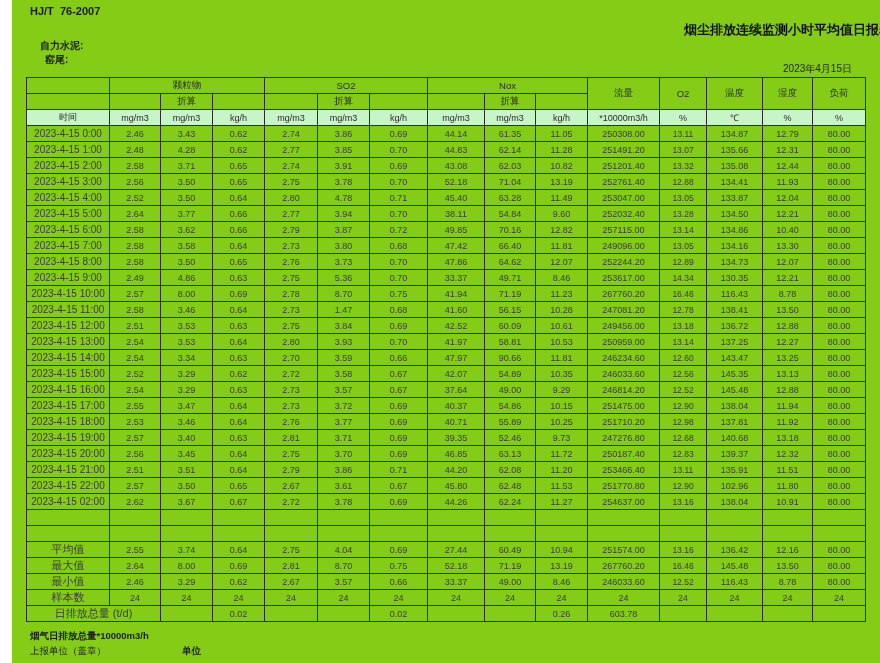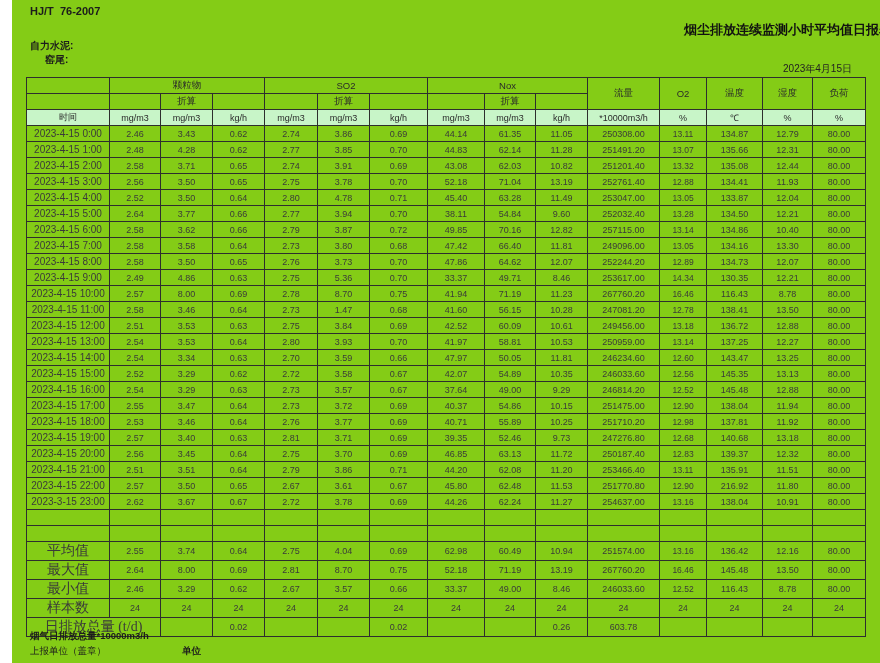--- a/index.html
+++ b/index.html
@@ -5,41 +5,41 @@
   html,body { margin:0; padding:0; background:#ffffff; }
   .page {
     position:relative; width:880px; height:663px; overflow:hidden;
     background:#84cc16; color:#2f2f2f;
     font-family:"Liberation Sans", sans-serif;
     margin-left:12px;
   }
   .abs { position:absolute; white-space:pre; }
   #std-code   { left:18px;  top:5px;  font-size:11px; font-weight:bold; color:#1c1c1c; }
   #title      { left:0; right:0; top:21px; text-align:right; font-size:13px; font-weight:bold; color:#111; }
-  #company    { left:18px;  top:39px; font-size:10px; font-weight:bold; color:#1c1c1c; }
+  #company    { left:28px;  top:39px; font-size:10px; font-weight:bold; color:#1c1c1c; }
   #location   { left:33px;  top:53px; font-size:10px; font-weight:bold; color:#1c1c1c; }
   #date       { right:40px; top:62px; font-size:10px; color:#222; }
 
   #report-table {
     position:absolute; left:14px; top:77px; width:839px;
     border-collapse:collapse; table-layout:fixed; font-size:9px;
   }
   #report-table td {
     border:1px solid #2e2e2e; text-align:center; vertical-align:middle;
     padding:0; height:15px; overflow:hidden; white-space:nowrap; color:#3a3a3a;
   }
   #report-table thead td { color:#2a2a2a; }
   tr.h1 td { height:18px; font-size:9.5px; }
   tr.h2 td { height:17px; font-size:9.5px; }
   tr.h3 td { height:16px; background:#c8f5c8; font-size:9px; }
   td.time-cell  { font-size:10px; }
   td.o2-col { padding-top:5px; height:10px; font-size:8.5px; color:#6b6b6b; }
   tr.spacer-row td { height:13px; }
   tr.gap-row td { border:none; height:7px; }
-  td.label-cell { font-size:14px; color:#222;font-family:Liberation Serif, serif; }
+  td.label-cell { font-size:11px; color:#222; }
   tr.total-row td.label-cell { text-align:left; padding-left:3px; }
 
   #flue-note   { left:18px;  top:630px; font-size:9.5px; font-weight:bold; color:#1c1c1c; }
   #report-unit { left:18px;  top:645px; font-size:9.5px; font-weight:normal; color:#1c1c1c; }
   #unit-label  { left:170px; top:645px; font-size:9.5px; font-weight:bold; color:#1c1c1c; }
 </style>
 </head>
 <body>
 
 <div class="page">
@@ -351,21 +351,21 @@
         </tr>
         <tr>
           <td class="time-cell">2023-4-15 14:00</td>
           <td>2.54</td>
           <td>3.34</td>
           <td>0.63</td>
           <td>2.70</td>
           <td>3.59</td>
           <td>0.66</td>
           <td>47.97</td>
-          <td>50.05</td>
+          <td>90.66</td>
           <td>11.81</td>
           <td>246234.60</td>
           <td class="o2-col">12.60</td>
           <td>143.47</td>
           <td>13.25</td>
           <td>80.00</td>
         </tr>
         <tr>
           <td class="time-cell">2023-4-15 15:00</td>
           <td>2.52</td>
@@ -491,26 +491,26 @@
           <td>3.50</td>
           <td>0.65</td>
           <td>2.67</td>
           <td>3.61</td>
           <td>0.67</td>
           <td>45.80</td>
           <td>62.48</td>
           <td>11.53</td>
           <td>251770.80</td>
           <td class="o2-col">12.90</td>
-          <td>216.92</td>
+          <td>102.96</td>
           <td>11.80</td>
           <td>80.00</td>
         </tr>
         <tr>
-          <td class="time-cell">2023-3-15 23:00</td>
+          <td class="time-cell">2023-4-15 02:00</td>
           <td>2.62</td>
           <td>3.67</td>
           <td>0.67</td>
           <td>2.72</td>
           <td>3.78</td>
           <td>0.69</td>
           <td>44.26</td>
           <td>62.24</td>
           <td>11.27</td>
           <td>254637.00</td>
@@ -554,21 +554,21 @@
           <td></td>
         </tr>
         <tr>
           <td class="label-cell">平均值</td>
           <td>2.55</td>
           <td>3.74</td>
           <td>0.64</td>
           <td>2.75</td>
           <td>4.04</td>
           <td>0.69</td>
-          <td>62.98</td>
+          <td>27.44</td>
           <td>60.49</td>
           <td>10.94</td>
           <td>251574.00</td>
           <td class="o2-col">13.16</td>
           <td>136.42</td>
           <td>12.16</td>
           <td>80.00</td>
         </tr>
         <tr>
           <td class="label-cell">最大值</td>

